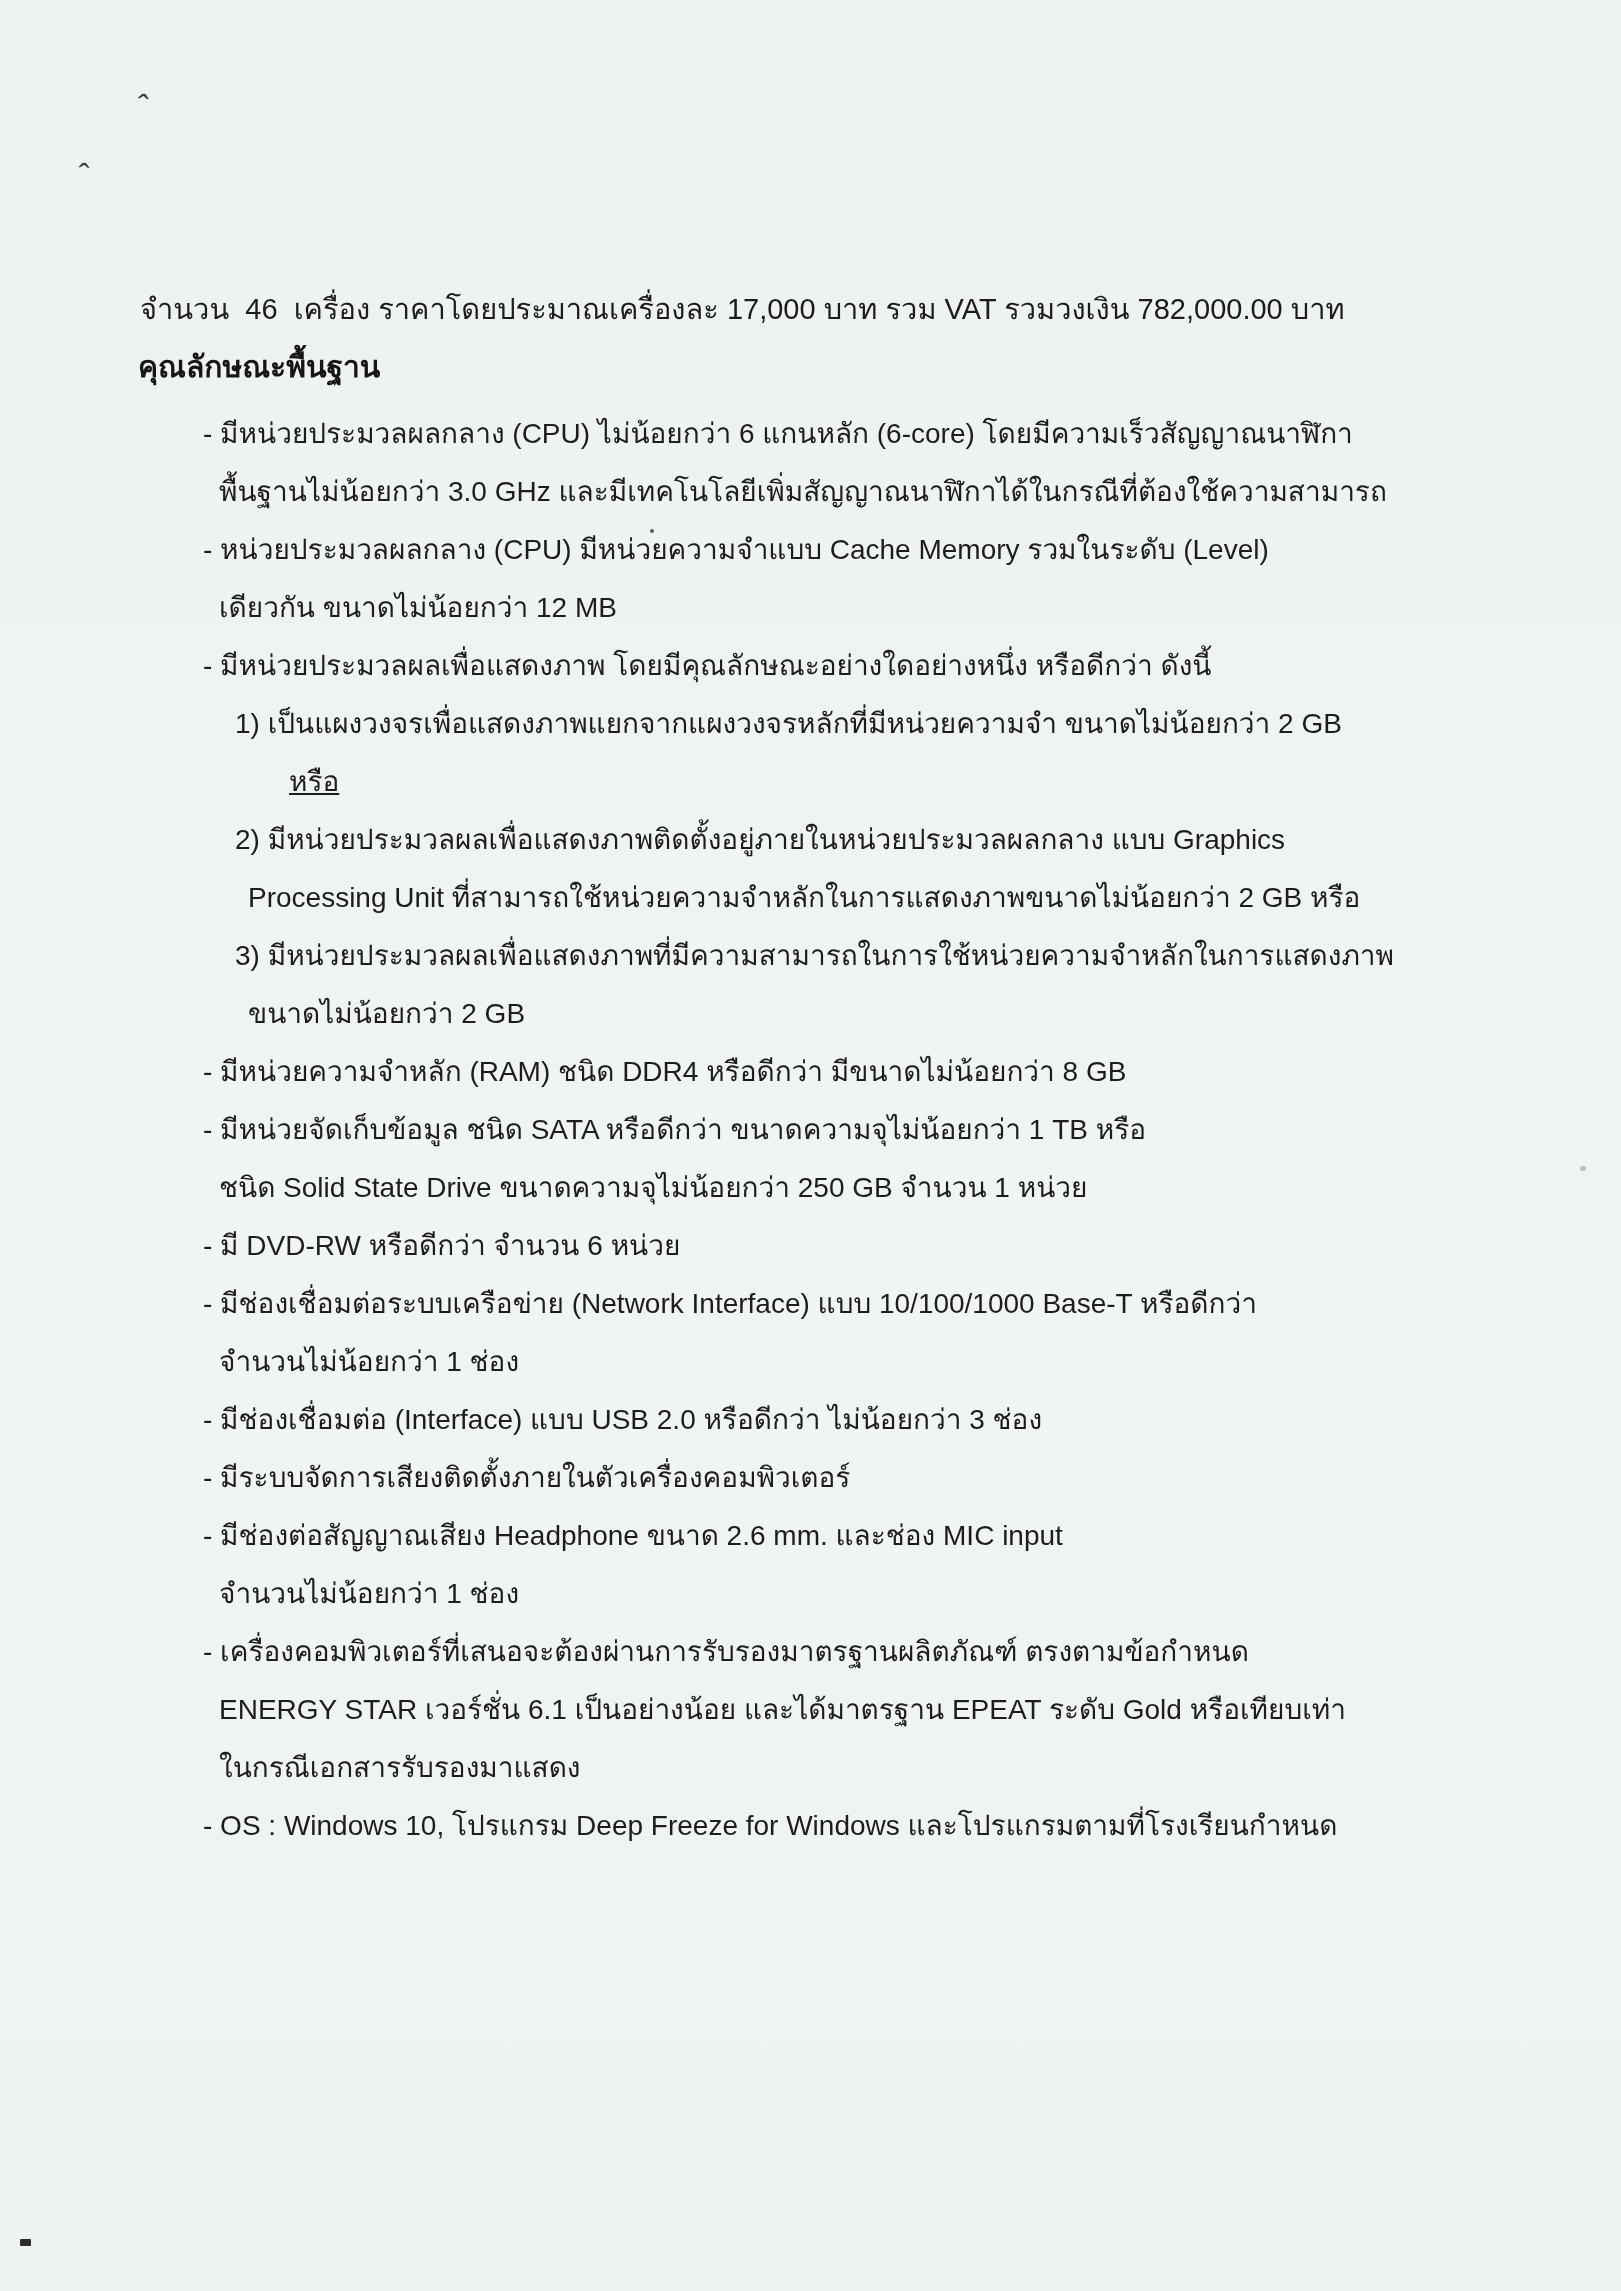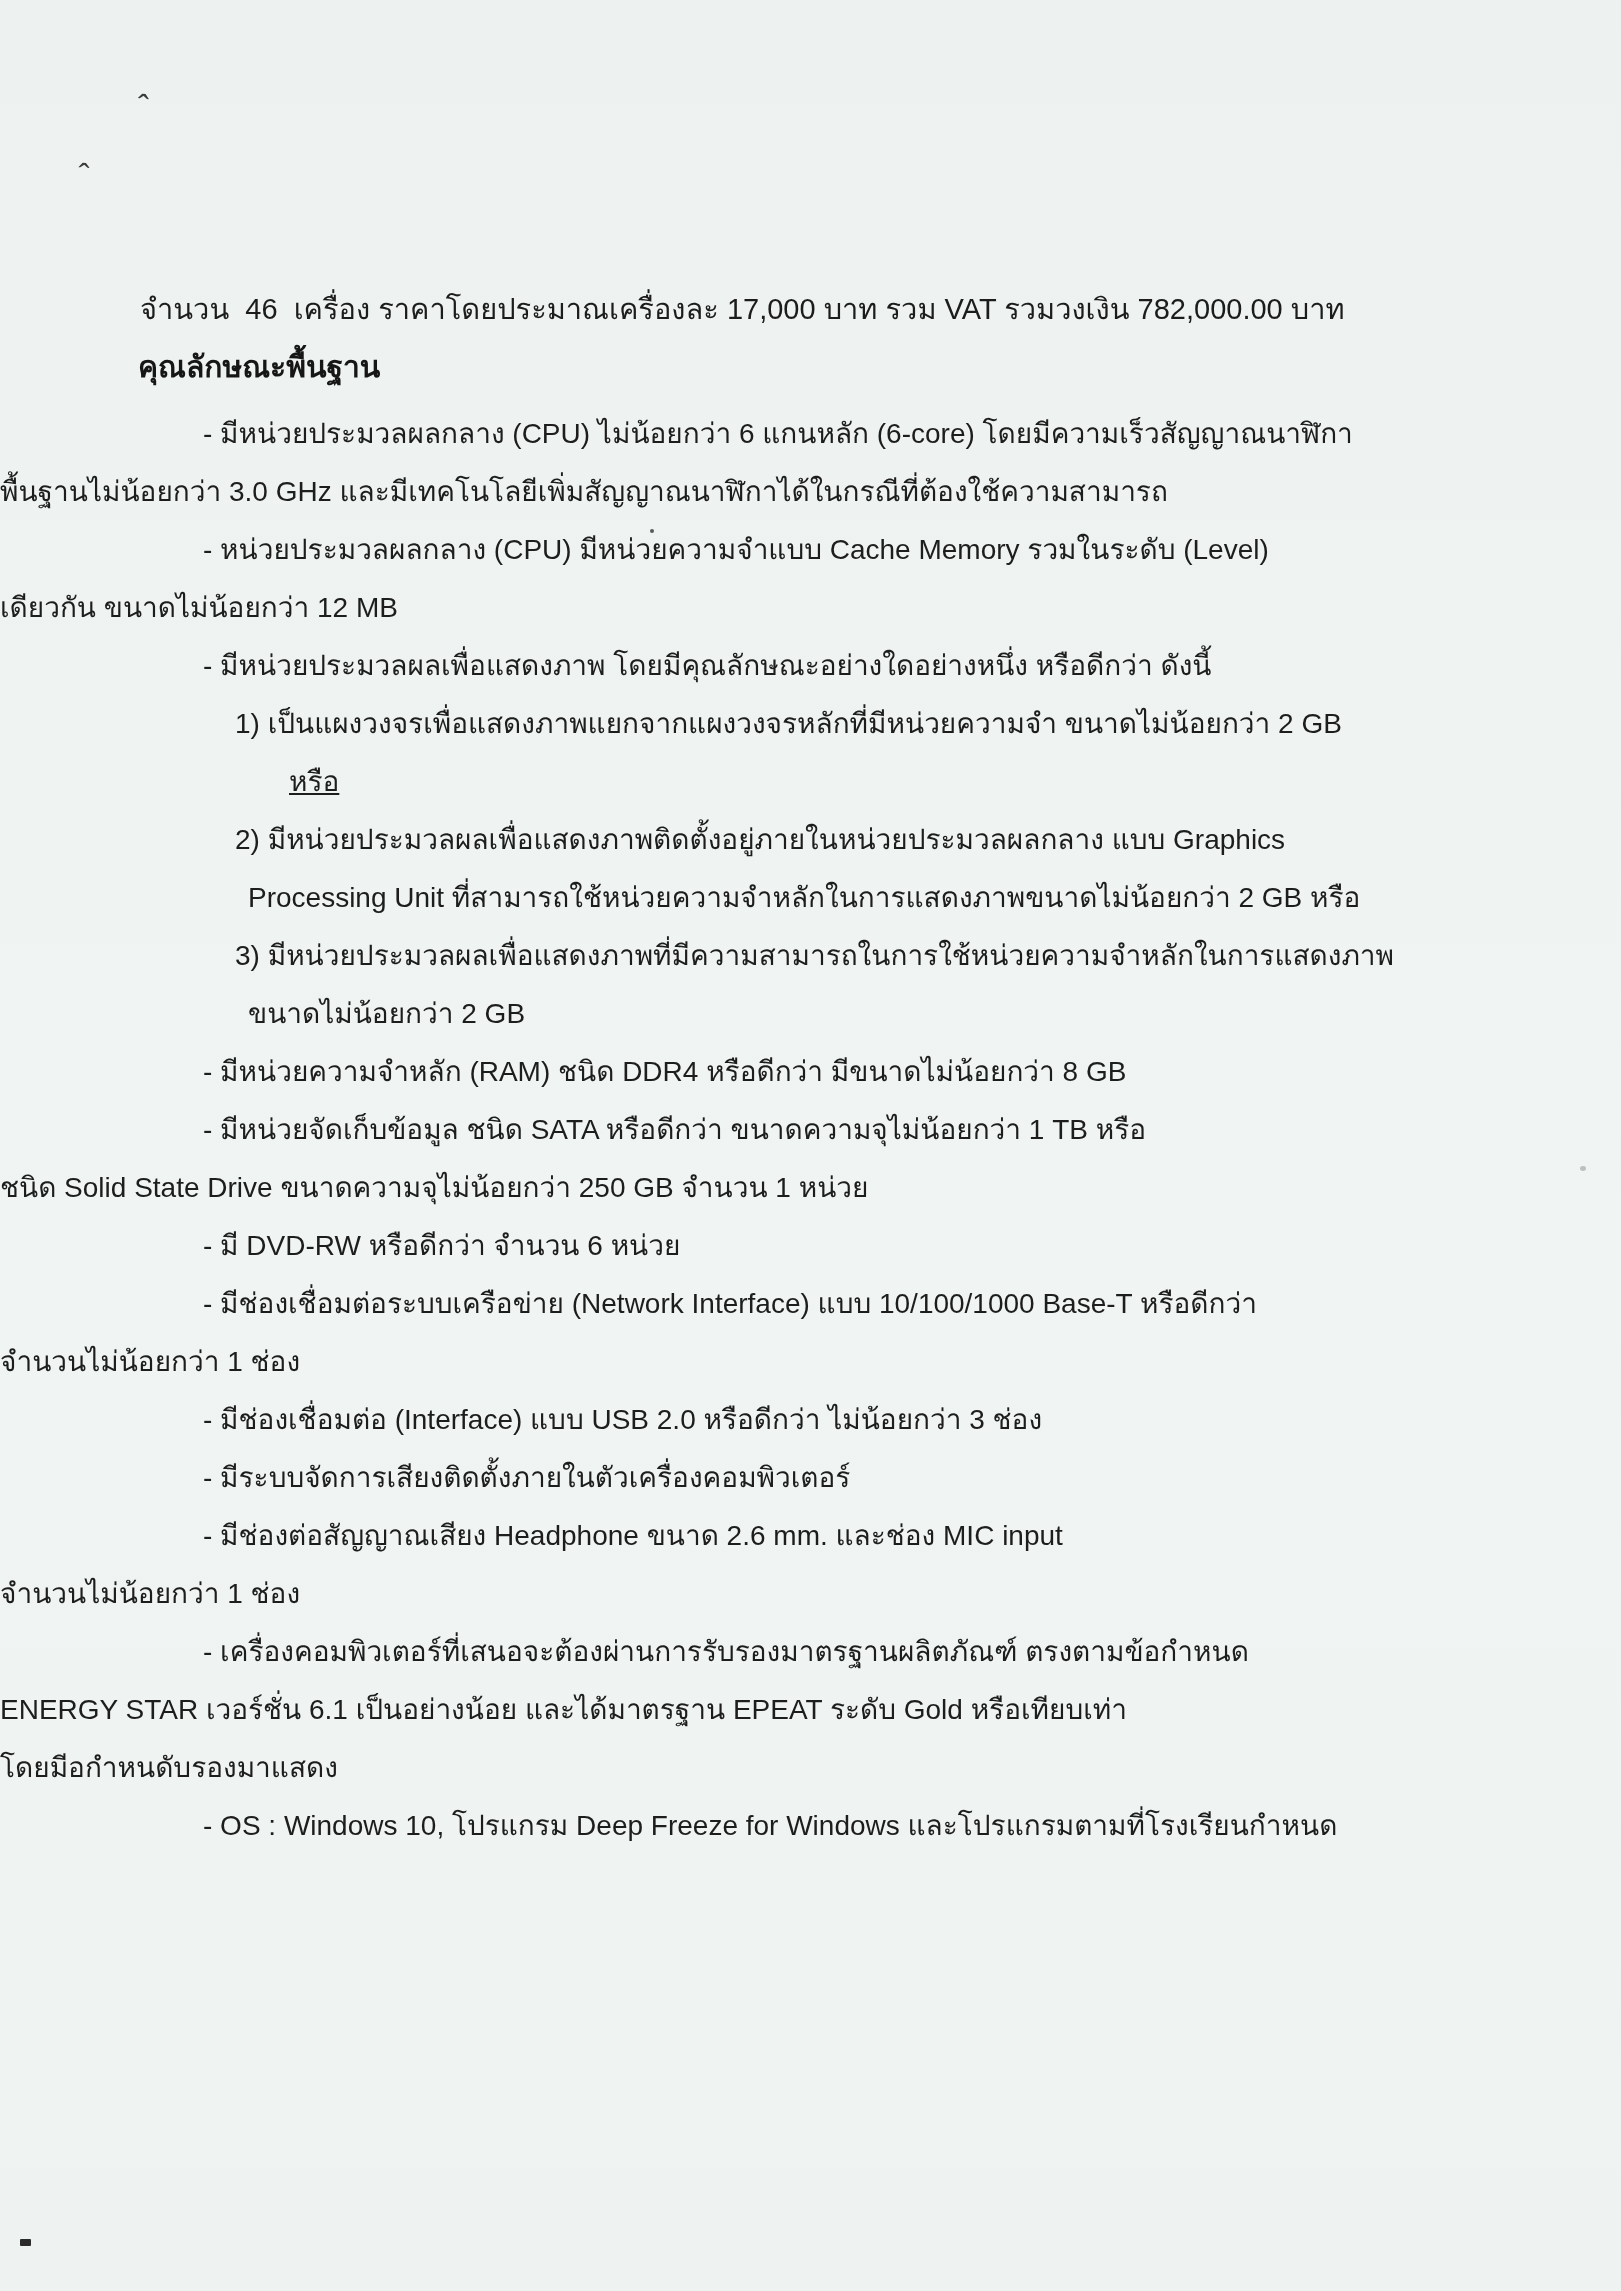--- a/index.html
+++ b/index.html
@@ -50,21 +50,21 @@
     width: 1608px;
   }
   .spec .line {
     height: 58px;
     line-height: 58px;
     font-size: 28px;
     white-space: pre;
     color: #1d1d1d;
   }
   .in-bullet  { padding-left: 203px; }
-  .in-cont    { }
+  .in-cont    { padding-left: 219px; }
   .in-sub     { padding-left: 235px; }
   .in-subcont { padding-left: 248px; }
   .in-or      { padding-left: 289px; text-decoration: underline; }
 
   .mark { position: absolute; }
   .caret-a {
     left: 137px; top: 88px;
     font-size: 33px; color: #3a3a3a;
     transform: rotate(6deg);
   }
@@ -119,21 +119,21 @@
       <div class="line in-cont">ชนิด Solid State Drive ขนาดความจุไม่น้อยกว่า 250 GB จำนวน 1 หน่วย</div>
       <div class="line in-bullet">- มี DVD-RW หรือดีกว่า จำนวน 6 หน่วย</div>
       <div class="line in-bullet">- มีช่องเชื่อมต่อระบบเครือข่าย (Network Interface) แบบ 10/100/1000 Base-T หรือดีกว่า</div>
       <div class="line in-cont">จำนวนไม่น้อยกว่า 1 ช่อง</div>
       <div class="line in-bullet">- มีช่องเชื่อมต่อ (Interface) แบบ USB 2.0 หรือดีกว่า ไม่น้อยกว่า 3 ช่อง</div>
       <div class="line in-bullet">- มีระบบจัดการเสียงติดตั้งภายในตัวเครื่องคอมพิวเตอร์</div>
       <div class="line in-bullet">- มีช่องต่อสัญญาณเสียง Headphone ขนาด 2.6 mm. และช่อง MIC input</div>
       <div class="line in-cont">จำนวนไม่น้อยกว่า 1 ช่อง</div>
       <div class="line in-bullet">- เครื่องคอมพิวเตอร์ที่เสนอจะต้องผ่านการรับรองมาตรฐานผลิตภัณฑ์ ตรงตามข้อกำหนด</div>
       <div class="line in-cont">ENERGY STAR เวอร์ชั่น 6.1 เป็นอย่างน้อย และได้มาตรฐาน EPEAT ระดับ Gold หรือเทียบเท่า</div>
-      <div class="line in-cont">โดยมีอกำหนดับรองมาแสดง</div>
+      <div class="line in-cont">ในกรณีเอกสารรับรองมาแสดง</div>
       <div class="line in-bullet">- OS : Windows 10, โปรแกรม Deep Freeze for Windows และโปรแกรมตามที่โรงเรียนกำหนด</div>
     </div>
 
   <span class="mark caret-a">ˆ</span>
 
   <span class="mark caret-b">ˆ</span>
 
   <span class="mark dot-a"></span>
   <span class="mark dot-b"></span>
   <span class="mark dot-c"></span>

